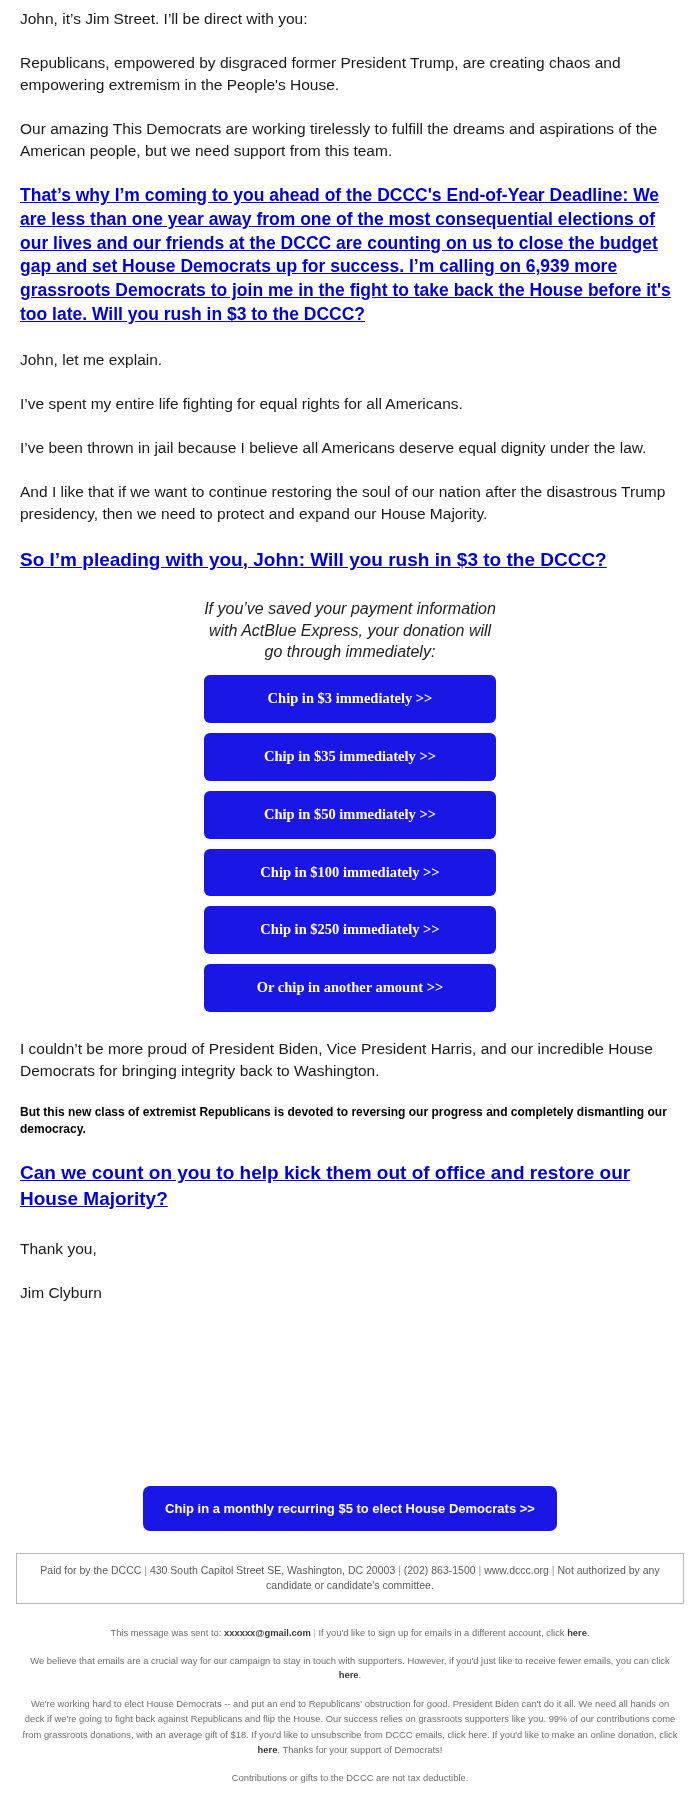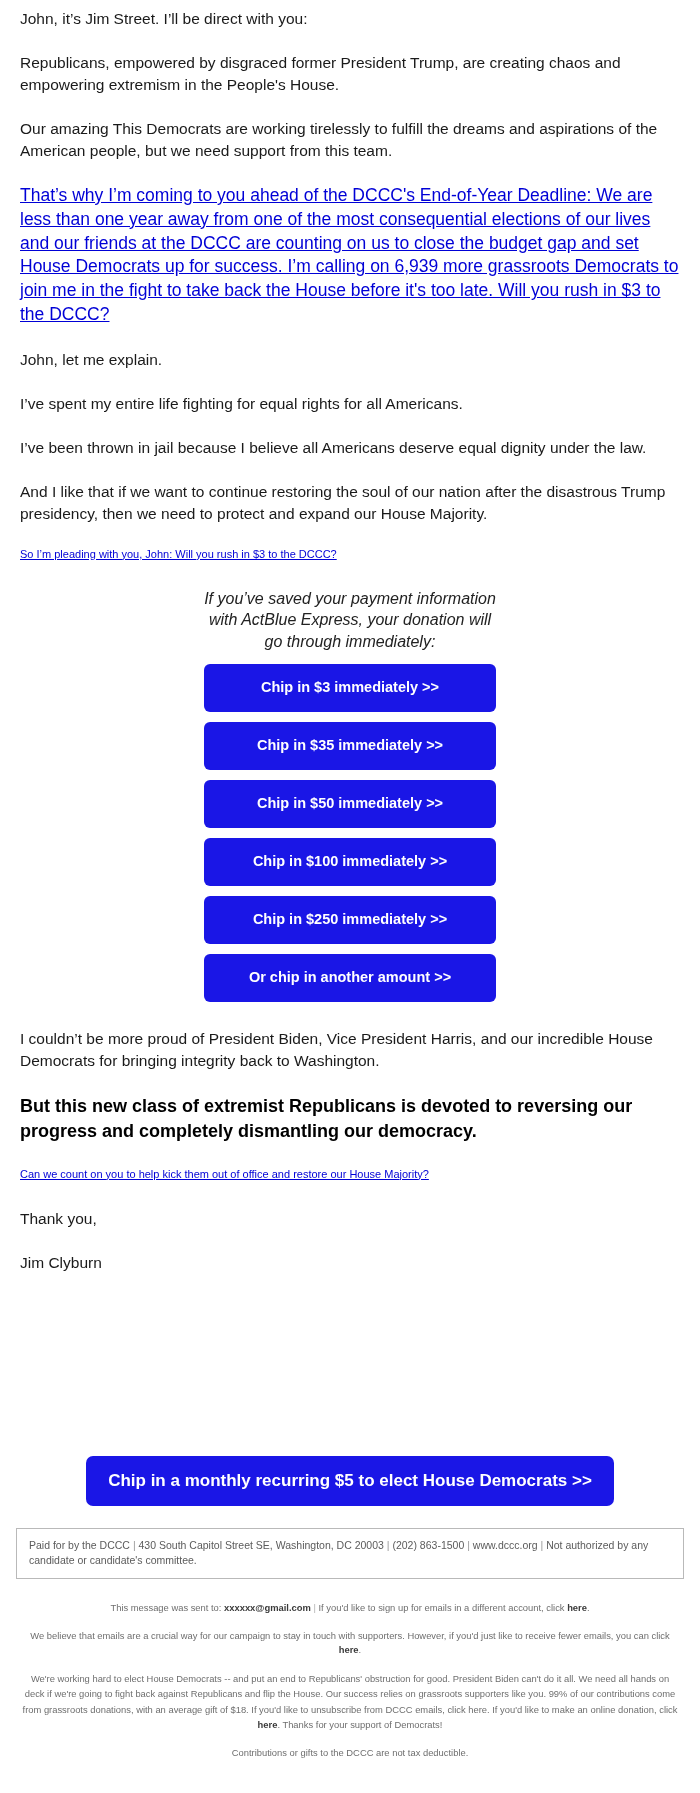--- a/index.html
+++ b/index.html
@@ -27,41 +27,41 @@
     line-height: 1.42;
     margin: 0 0 22px 0;
     color: #1a1a1a;
   }
   p.para:first-child { margin-top: 8px; }
 
   a.blue-link,
   .blue-link {
     color: #0000d6;
     text-decoration: underline;
-    font-weight: normal;
+    font-weight: bold;
   }
   p.link-block {
     font-size: 17.5px;
     line-height: 1.36;
     font-weight: bold;
     color: #0000d6;
     margin: 0 0 22px 0;
   }
   p.link-block .blue-link { color: #0000d6; }
 
   p.pleading {
-    font-size: 11px;
+    font-size: 19px;
     line-height: 1.35;
     font-weight: bold;
     margin: 0 0 26px 0;
     text-align: left;
   }
 
   p.bold-para {
-    font-size: 18px;
+    font-size: 12px;
     line-height: 1.42;
     font-weight: bold;
     margin: 0 0 22px 0;
     color: #000;
   }
 
   
   .donate-block {
     width: 292px;
     margin: 0 auto 26px auto;
@@ -82,50 +82,50 @@
     color: #ffffff;
     font-size: 14.5px;
     font-weight: bold;
     text-align: center;
     padding: 16px 6px;
     margin: 0 0 10px 0;
     border: none;
     border-radius: 6px;
     text-decoration: none;
     line-height: 1.1;
-    font-family: Liberation Sans, sans-serif;
+    font-family: Liberation Serif, serif;
     cursor: pointer;
   }
   .chip-btn:last-child { margin-bottom: 0; }
 
   
   .monthly-wrap {
     text-align: center;
     margin: 100px 0 22px 0;
   }
   .monthly-btn {
     display: inline-block;
     background: #1a16e6;
     color: #ffffff;
-    font-size: 17px;
+    font-size: 13px;
     font-weight: bold;
     padding: 15px 22px;
     border-radius: 7px;
     border: none;
     text-decoration: none;
     font-family: "Liberation Sans", sans-serif;
     cursor: pointer;
   }
 
   
   .disclaimer-box {
     margin: 0 16px 22px 16px;
     border: 1px solid #b9b9b9;
     padding: 9px 12px;
-    text-align: left;
+    text-align: center;
     font-size: 10.5px;
     line-height: 1.5;
     color: #5b5b5b;
   }
   .disclaimer-box .sep { color: #9a9a9a; }
 
   
   .fineprint {
     padding: 0 20px 10px 20px;
     text-align: center;

